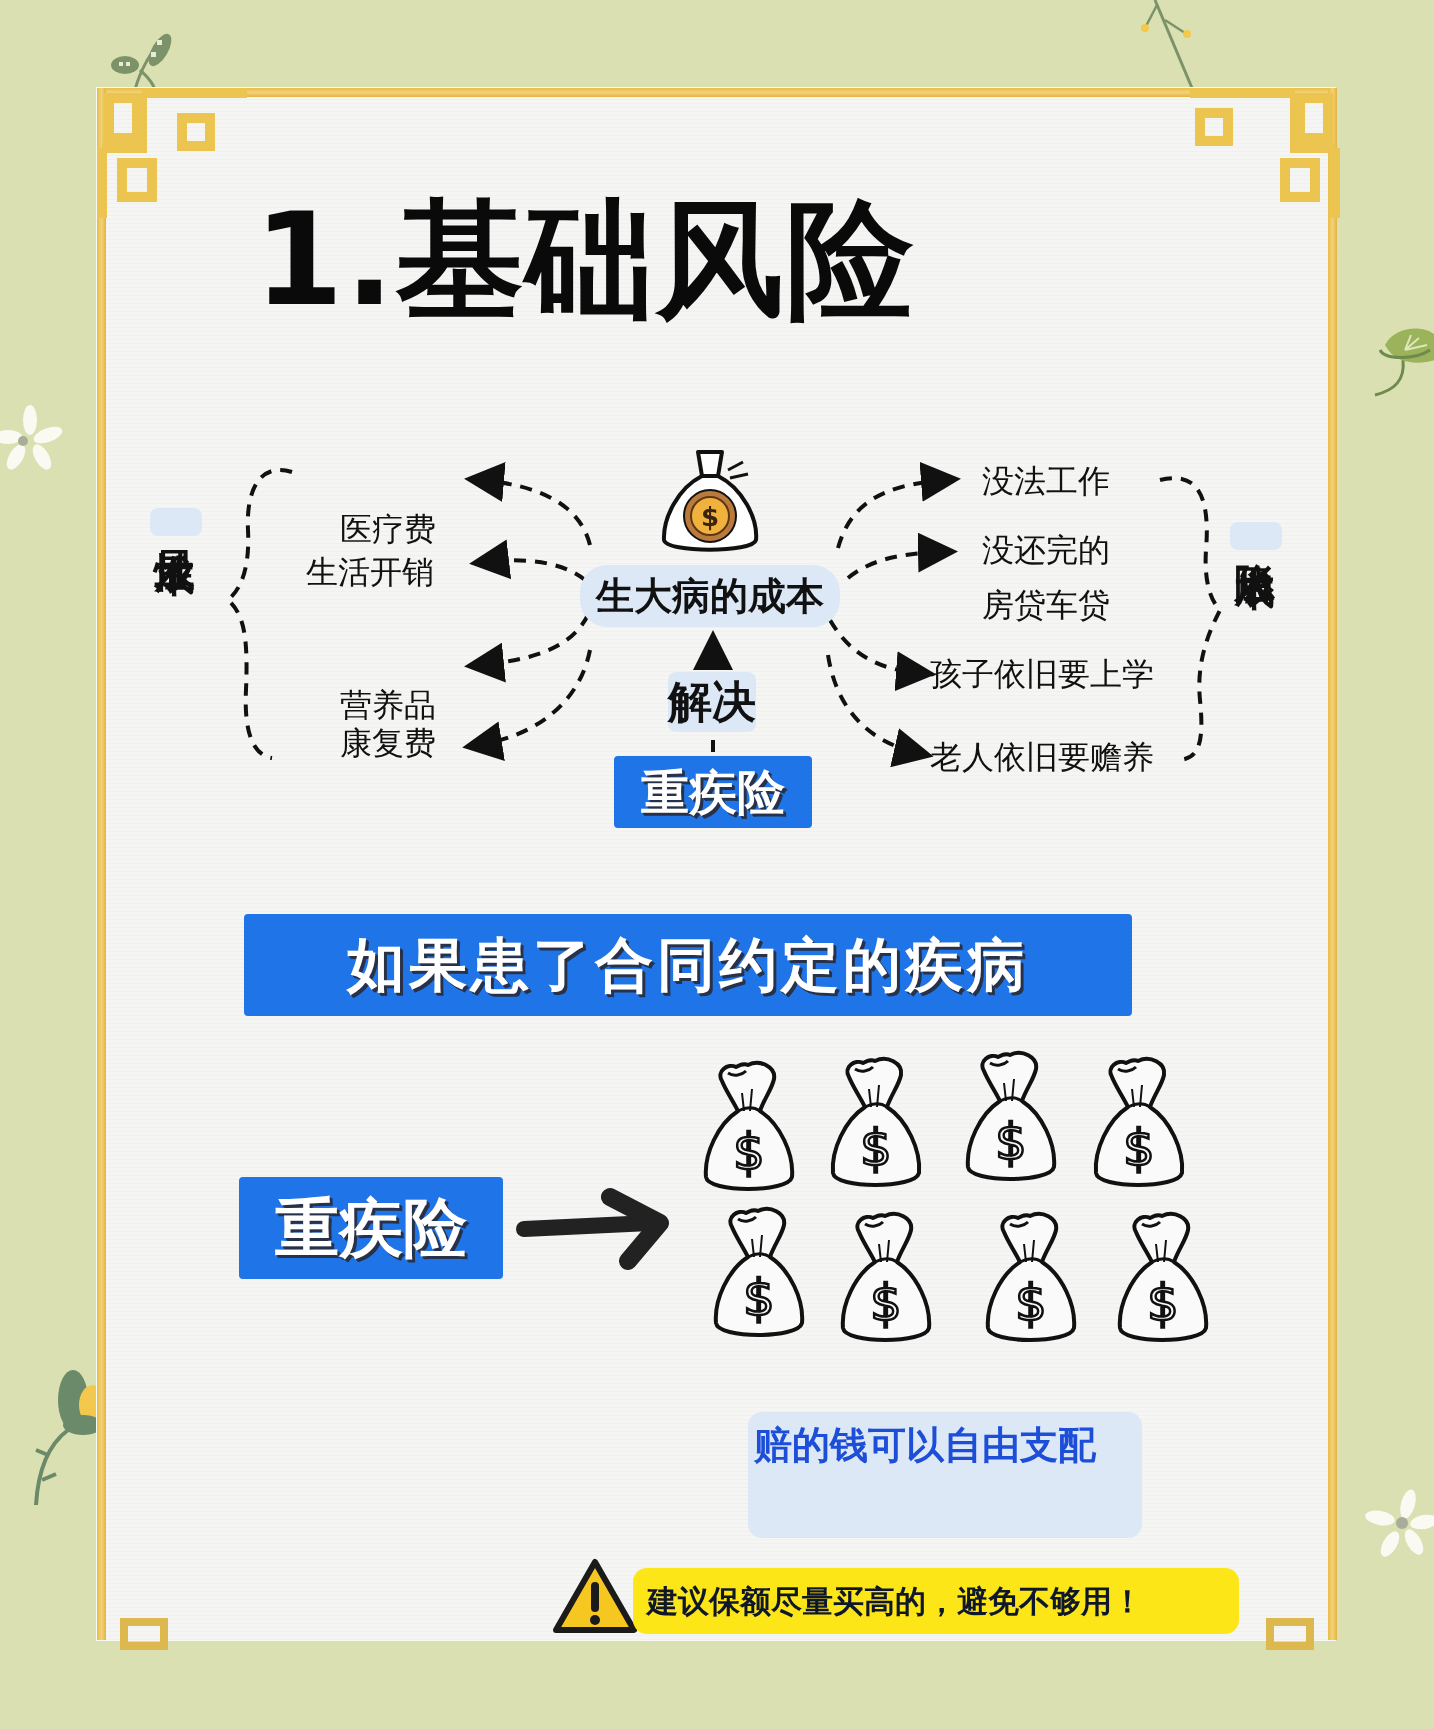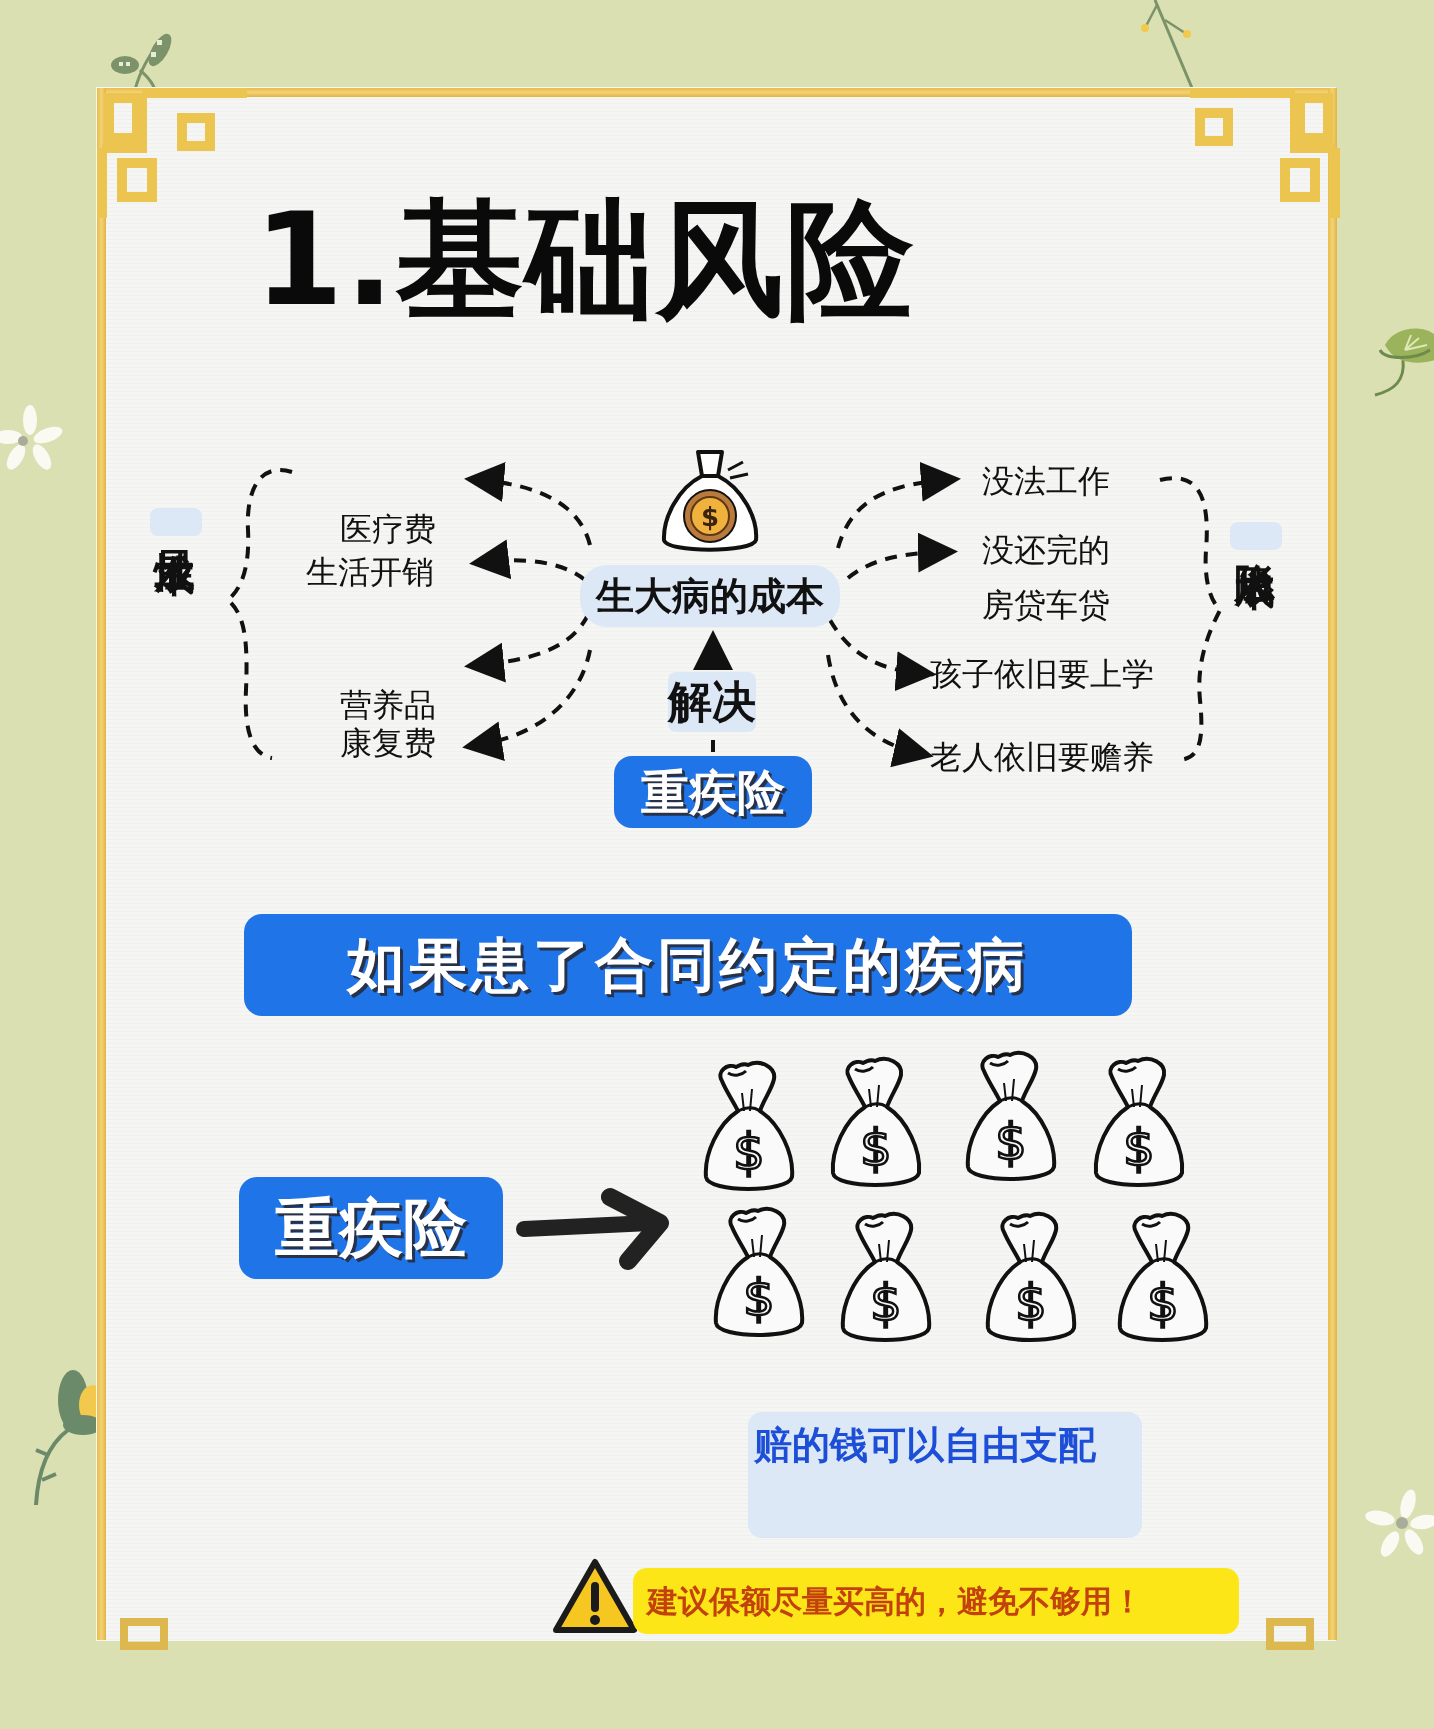--- a/index.html
+++ b/index.html
@@ -23,26 +23,26 @@
       font-size:128px; font-weight:bold; color:#0a0a0a; letter-spacing:2px;
       font-family:"DejaVu Sans", sans-serif;
     }
     .label-box {
       position:absolute; background:#dde8f6; border-radius:8px;
       font-weight:bold; color:#111; text-align:center;
     }
     .vert { writing-mode:vertical-rl; text-orientation:upright; font-size:40px; line-height:46px; padding:10px 4px; letter-spacing:2px; }
     .item { position:absolute; font-size:32px; color:#111; white-space:nowrap; }
     .blue-box {
-      position:absolute; background:#1f74e8; border-radius:18px;
+      position:absolute; background:#1f74e8; border-radius:4px;
       color:#fff; font-weight:bold; text-align:center;
       text-shadow: 3px 3px 0 #27324a, 2px 2px 0 #27324a;
     }
     .sub-box { position:absolute; background:#dde8f6; border-radius:14px; font-weight:bold; color:#1d4ed8; }
-    .yellow-box { position:absolute; background:#fde617; border-radius:14px; font-weight:bold; color:#c2410c; }
+    .yellow-box { position:absolute; background:#fde617; border-radius:14px; font-weight:bold; color:#0f172a; }
     svg { overflow:visible; }
   </style>
 </head>
 <body>
 
 <svg class="abs" style="left:105px;top:30px;" width="120" height="60" viewBox="0 0 120 60">
   <path d="M30 60 C 35 40, 45 25, 55 10" stroke="#7c936a" stroke-width="3" fill="none"></path>
   <path d="M50 60 C 47 50, 40 45, 35 40" stroke="#7c936a" stroke-width="3" fill="none"></path>
   <ellipse cx="55" cy="20" rx="8" ry="18" transform="rotate(30 55 20)" fill="#7c936a"></ellipse>
   <ellipse cx="20" cy="35" rx="14" ry="9" fill="#7c936a"></ellipse>

